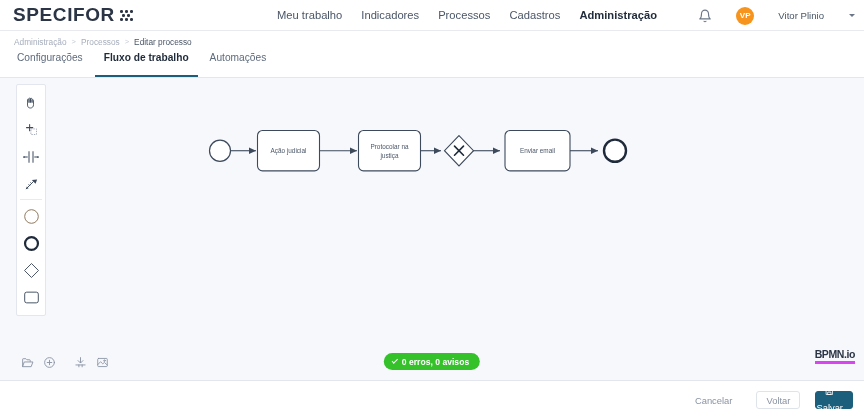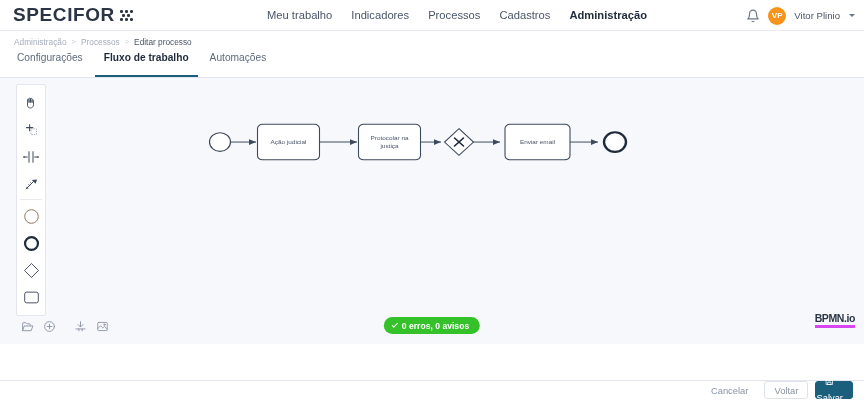--- a/index.html
+++ b/index.html
@@ -64,21 +64,21 @@
   .brand-dots i:nth-child(2){ left: 5px;   top: 1.5px; }
   .brand-dots i:nth-child(3){ left: 10px;  top: 1.5px; }
   .brand-dots i:nth-child(4){ left: 2.5px; top: 5.5px; }
   .brand-dots i:nth-child(5){ left: 7.5px; top: 5.5px; }
   .brand-dots i:nth-child(6){ left: 0px;   top: 9.5px; }
   .brand-dots i:nth-child(7){ left: 5px;   top: 9.5px; }
   .brand-dots i:nth-child(8){ left: 10px;  top: 9.5px; }
 
   .mainnav {
     position: absolute;
-    left: 267px;
+    left: 277px;
     top: 0;
     height: 31px;
     display: flex;
     align-items: center;
     gap: 19px;
   }
   .mainnav a {
     font-size: 11.2px;
     color: #4a5667;
     text-decoration: none;
@@ -90,21 +90,21 @@
     color: #1f2a3a;
   }
 
   .topright {
     position: absolute;
     right: 9px;
     top: 0;
     height: 31px;
     display: flex;
     align-items: center;
-    gap: 8px;
+    gap: 24px;
   }
   .bell { width: 14px; height: 14px; display: block; }
   .avatar {
     width: 18px; height: 18px;
     border-radius: 50%;
     background: #f7941e;
     color: #ffffff;
     font-size: 8px;
     font-weight: 700;
     display: flex;
@@ -279,25 +279,24 @@
     fill: #4a5667;
   }
 
   
   .footer {
     height: 29px;
     flex: 0 0 29px;
     background: #ffffff;
     border-top: 1px solid #e3e6ee;
     display: flex;
-    align-items: flex-start;
+    align-items: flex-end;
     justify-content: flex-end;
     padding-right: 11px;
-    gap: 7px;
-    margin-top: 36px;
+    gap: 15px;
   }
   .btn {
     font-family: "Liberation Sans", sans-serif;
     font-size: 9.4px;
     border-radius: 3px;
     height: 18px;
     padding: 0 9px;
     display: flex;
     align-items: center;
     justify-content: center;

